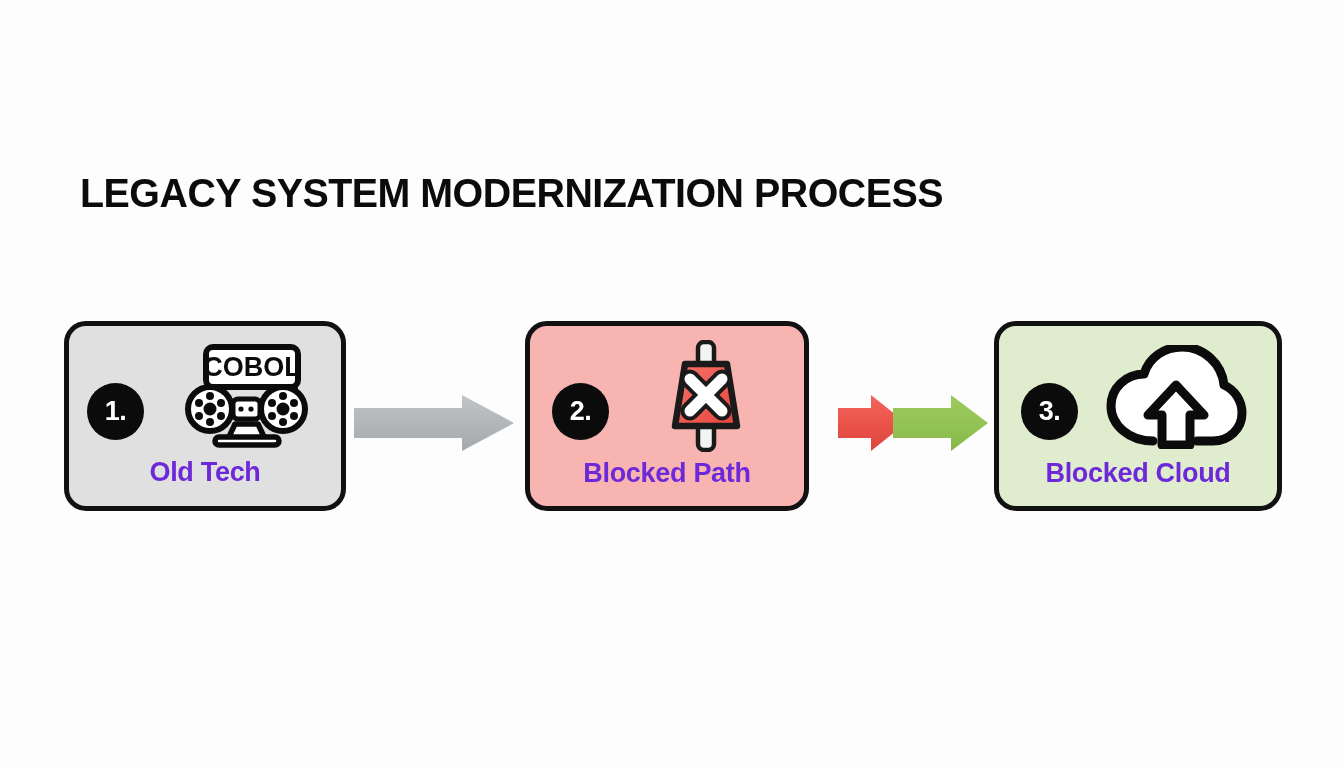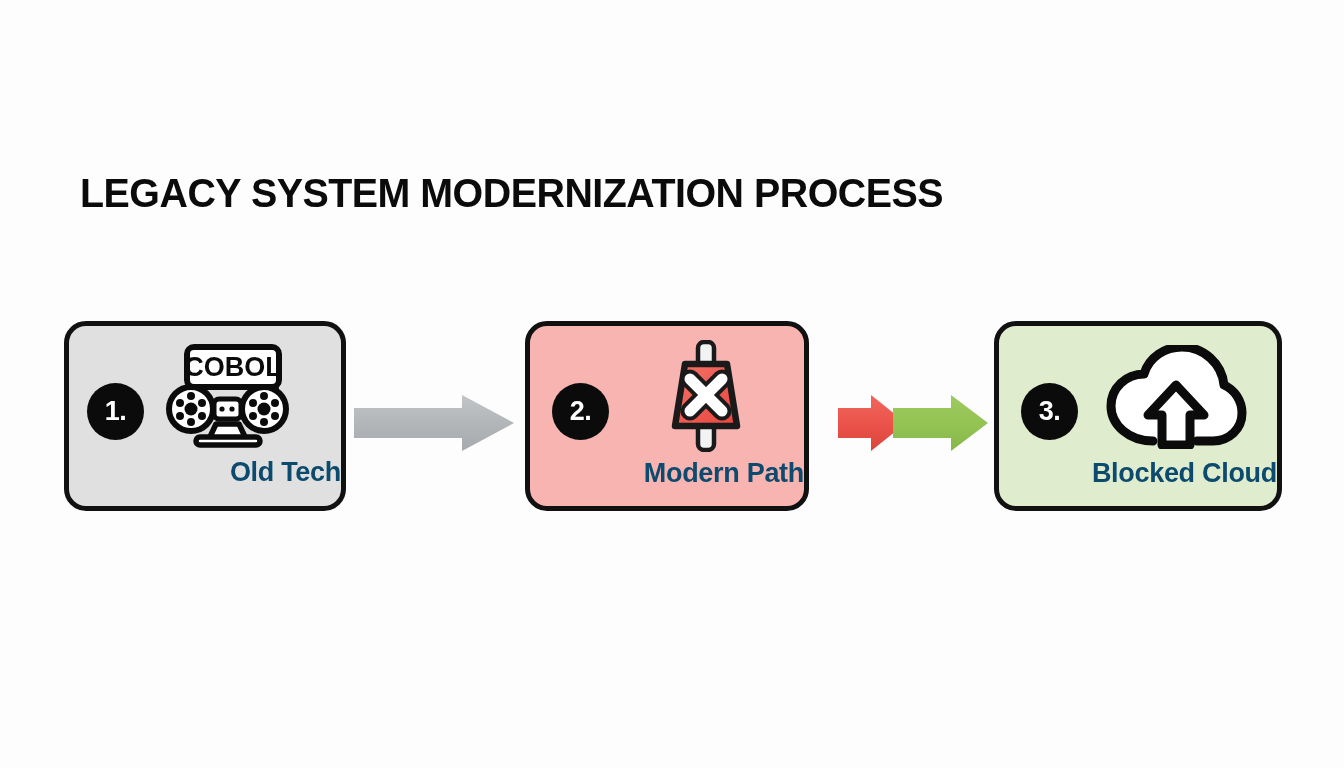--- a/index.html
+++ b/index.html
@@ -72,34 +72,34 @@
 
   
   .icon-slot {
     position: absolute;
     top: 16px;
     height: 108px;
     display: flex;
     align-items: center;
     justify-content: center;
   }
-  .card-1 .icon-slot { left: 76px; width: 170px; }
+  .card-1 .icon-slot { left: 95px; width: 170px; }
   .card-2 .icon-slot { left: 86px; width: 180px; top: 14px; height: 112px; }
   .card-3 .icon-slot { left: 86px; width: 182px; top: 18px; height: 106px; }
 
   
   .card-label {
     position: absolute;
     left: 0;
     right: 0;
     bottom: 18px;
-    text-align: right;
+    text-align: center;
     font-size: 27px;
     font-weight: bold;
-    color: #0c4a6e;
+    color: #6d28d9;
     letter-spacing: -0.3px;
   }
   .card-2 .card-label { bottom: 17px; }
   .card-3 .card-label { bottom: 17px; }
 
   
   .arrow {
     position: absolute;
   }
   .arrow-gray  { left: 354px; top: 394px; width: 160px; height: 58px; }
@@ -187,21 +187,21 @@
 
         <g stroke-linecap="round">
           <path d="M39 39 L71 71" stroke="#1a1a1a" stroke-width="19"></path>
           <path d="M71 39 L39 71" stroke="#1a1a1a" stroke-width="19"></path>
           <path d="M39 39 L71 71" stroke="#ffffff" stroke-width="11"></path>
           <path d="M71 39 L39 71" stroke="#ffffff" stroke-width="11"></path>
         </g>
       </svg>
     </div>
 
-    <div class="card-label">Modern Path</div>
+    <div class="card-label">Blocked Path</div>
   </div>
 
   <div class="arrow arrow-red">
     <svg width="68" height="58" viewBox="0 0 68 58" xmlns="http://www.w3.org/2000/svg">
       <defs>
         <linearGradient id="gradRed" x1="0" y1="0" x2="0" y2="1">
           <stop offset="0%" stop-color="#f2665d"></stop>
           <stop offset="55%" stop-color="#ea5249"></stop>
           <stop offset="100%" stop-color="#d9453c"></stop>
         </linearGradient>

